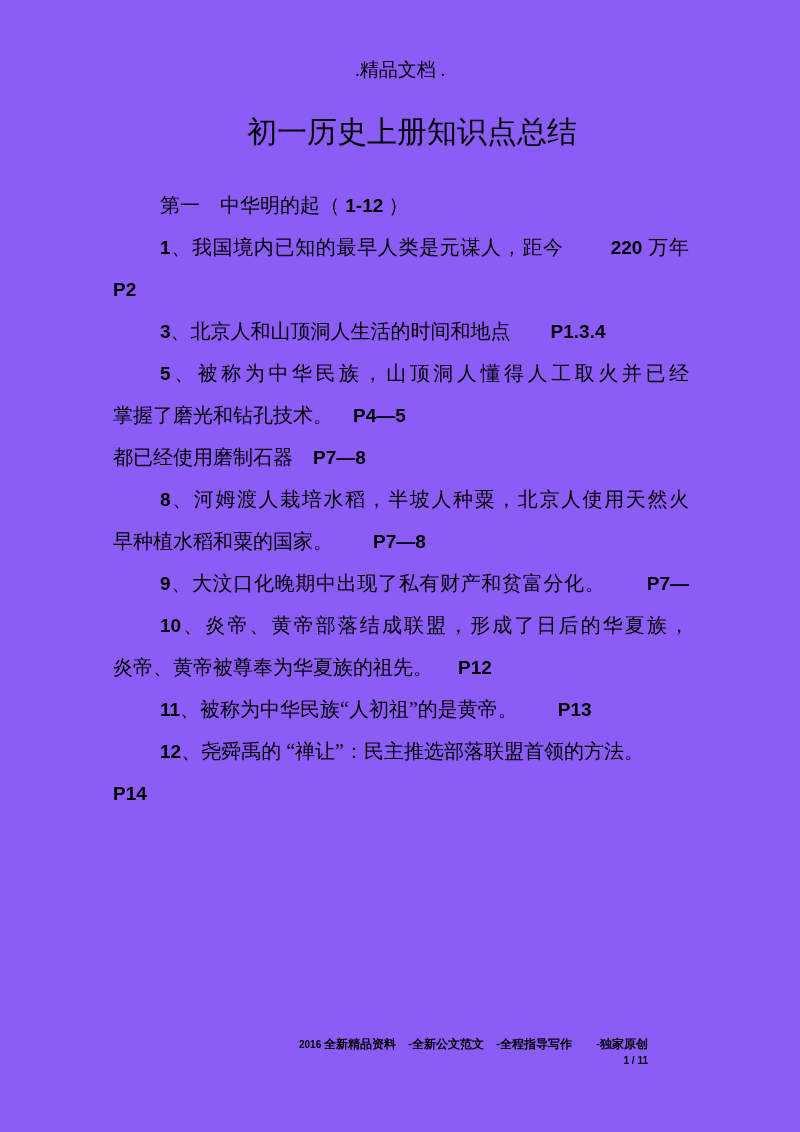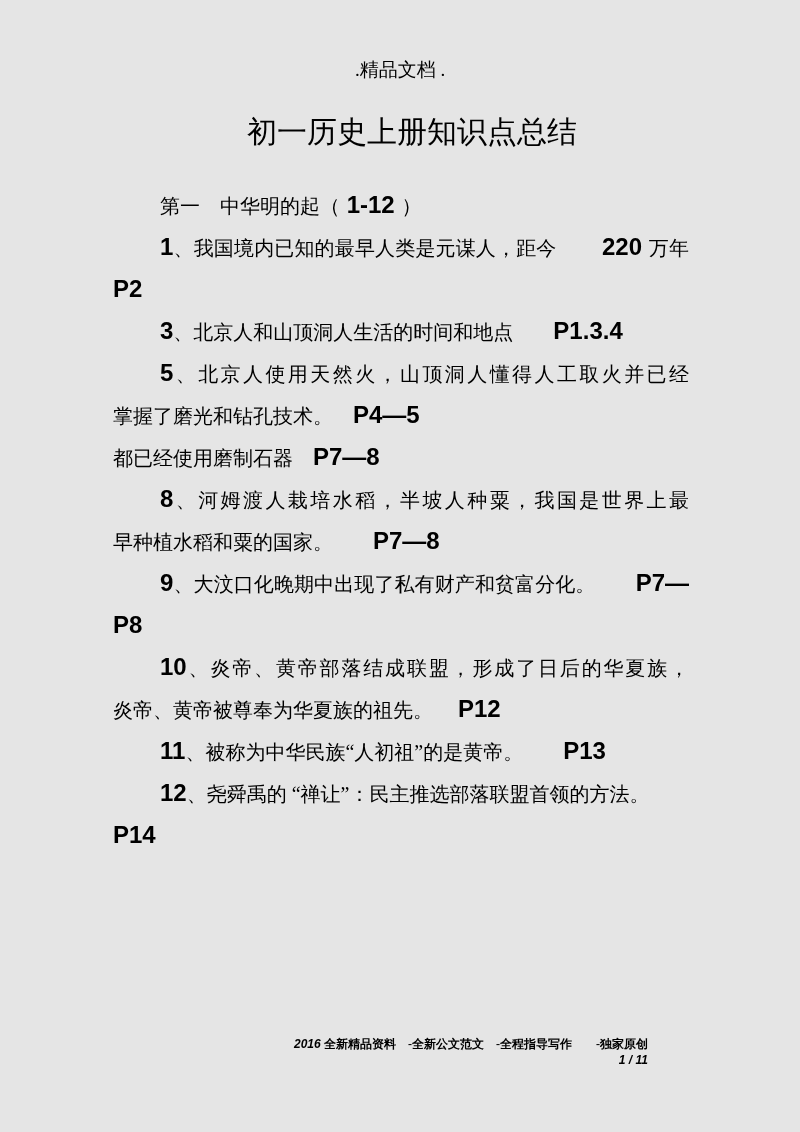--- a/index.html
+++ b/index.html
@@ -4,21 +4,21 @@
 <style>
   html, body {
     margin: 0;
     padding: 0;
     background: #ffffff;
   }
   .page {
     position: relative;
     width: 800px;
     height: 1132px;
-    background: #e5e5e5;
+    background: #8b5cf6;
     color: #000000;
     font-family: "Liberation Serif", serif;
     overflow: hidden;
   }
   .watermark {
     position: absolute;
     top: 57px;
     left: 0;
     width: 100%;
     text-align: center;
@@ -51,63 +51,61 @@
     padding-left: 47px;
   }
   .line.flush {
     text-align: justify;
     text-align-last: justify;
     text-justify: inter-character;
   }
   .num {
     font-family: "Liberation Sans", sans-serif;
     font-weight: 700;
-    font-size: 24px;
+    font-size: 19px;
   }
   .cjk {
     font-family: "Liberation Serif", serif;
   }
   .footer {
     position: absolute;
     top: 1036px;
     right: 152px;
     text-align: right;
     font-size: 12px;
     font-weight: 700;
     line-height: 16px;
   }
   .footer .credits {
     white-space: pre;
   }
   .footer .num {
-    font-size: 12px;
-    font-style: italic;
+    font-size: 10px;
   }
 </style>
 </head>
 <body>
 
 <div class="page">
 
   <div class="watermark">.精品文档 .</div>
 
   <h1 class="doc-title">初一历史上册知识点总结</h1>
 
   <div class="body-text" id="doc-lines">
       <div class="line indent"><span class="cjk">第一　中华明的起（</span><span class="num"> 1-12 </span><span class="cjk">）</span></div>
       <div class="line indent flush"><span class="num">1</span><span class="cjk">、我国境内已知的最早人类是元谋人，距今　　 </span><span class="num">220 </span><span class="cjk">万年</span></div>
       <div class="line"><span class="num">P2</span></div>
       <div class="line indent"><span class="num">3</span><span class="cjk">、北京人和山顶洞人生活的时间和地点　　</span><span class="num">P1.3.4</span></div>
-      <div class="line indent flush"><span class="num">5</span><span class="cjk">、北京人使用天然火，山顶洞人懂得人工取火并已经</span></div>
+      <div class="line indent flush"><span class="num">5</span><span class="cjk">、被称为中华民族，山顶洞人懂得人工取火并已经</span></div>
       <div class="line"><span class="cjk">掌握了磨光和钻孔技术。　</span><span class="num">P4—5</span></div>
       <div class="line"><span class="cjk">都已经使用磨制石器　</span><span class="num">P7—8</span></div>
-      <div class="line indent flush"><span class="num">8</span><span class="cjk">、河姆渡人栽培水稻，半坡人种粟，我国是世界上最</span></div>
+      <div class="line indent flush"><span class="num">8</span><span class="cjk">、河姆渡人栽培水稻，半坡人种粟，北京人使用天然火</span></div>
       <div class="line"><span class="cjk">早种植水稻和粟的国家。　　</span><span class="num">P7—8</span></div>
       <div class="line indent flush"><span class="num">9</span><span class="cjk">、大汶口化晚期中出现了私有财产和贫富分化。　　</span><span class="num">P7—</span></div>
-      <div class="line"><span class="num">P8</span></div>
       <div class="line indent flush"><span class="num">10</span><span class="cjk">、炎帝、黄帝部落结成联盟，形成了日后的华夏族，</span></div>
       <div class="line"><span class="cjk">炎帝、黄帝被尊奉为华夏族的祖先。　 </span><span class="num">P12</span></div>
       <div class="line indent"><span class="num">11</span><span class="cjk">、被称为中华民族“人初祖”的是黄帝。　　</span><span class="num">P13</span></div>
       <div class="line indent"><span class="num">12</span><span class="cjk">、尧舜禹的 “禅让”：民主推选部落联盟首领的方法。</span></div>
       <div class="line"><span class="num">P14</span></div>
     </div>
 
   <div class="footer">
     <div class="credits"><span class="num">2016 </span><span class="cjk">全新精品资料　-全新公文范文　-全程指导写作　　-独家原创</span></div>
     <div class="pageno num">1 / 11</div>

